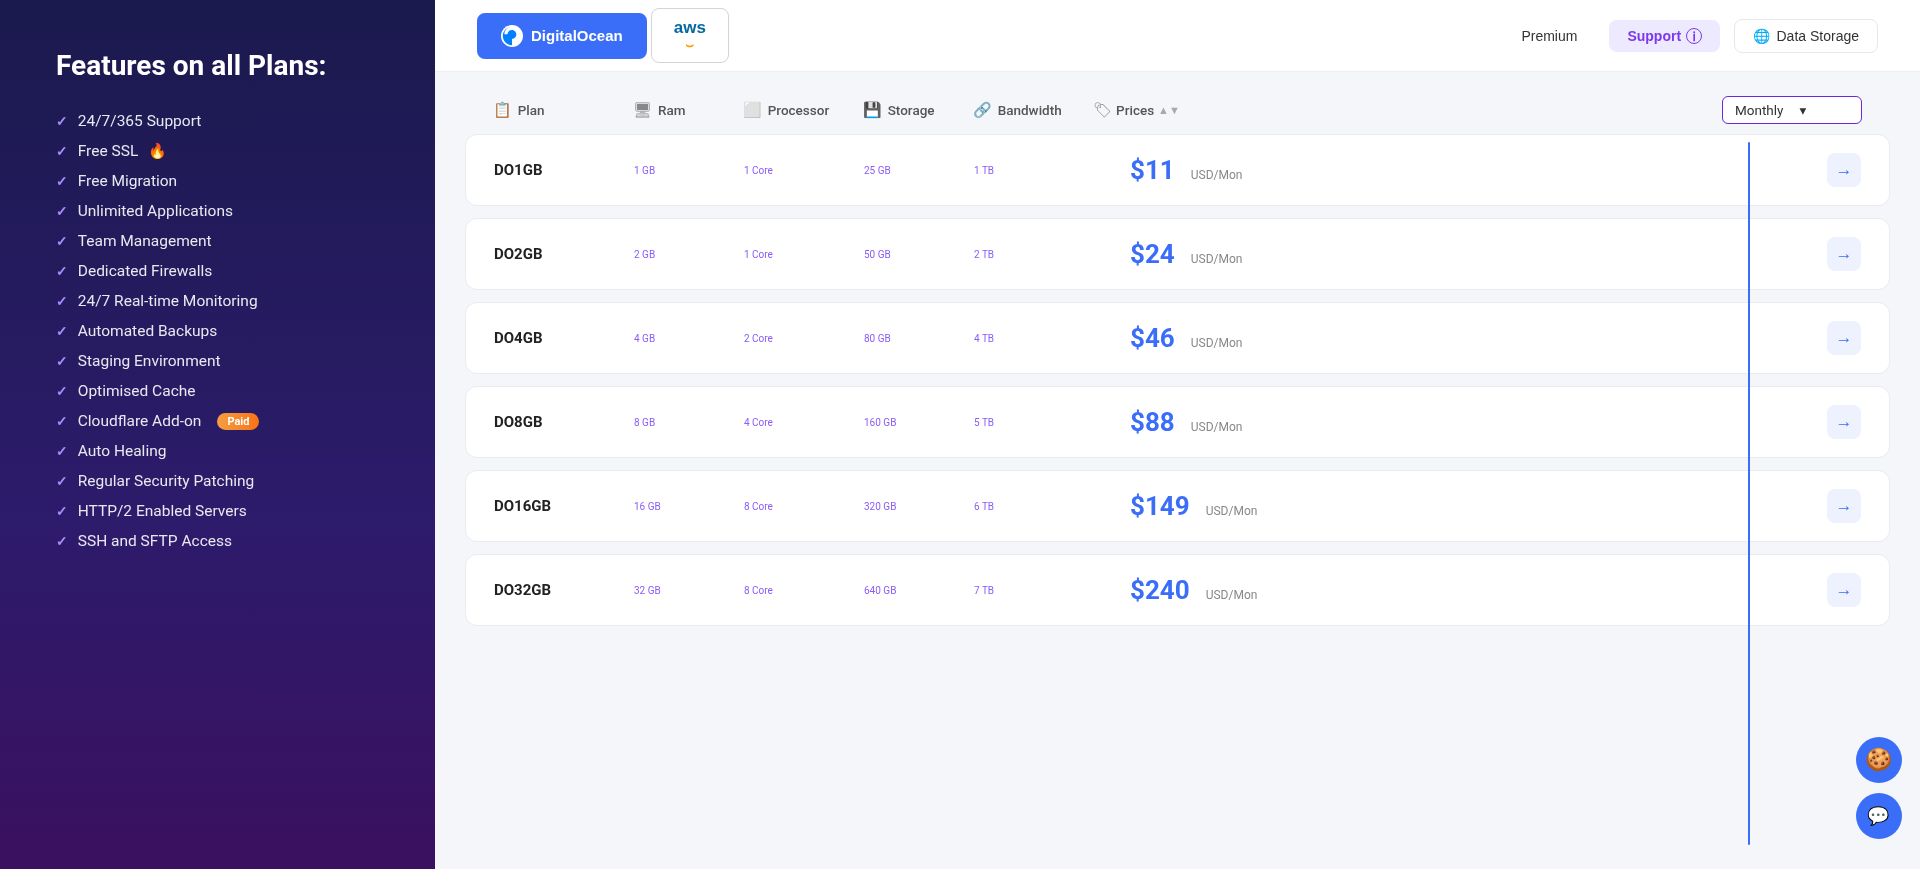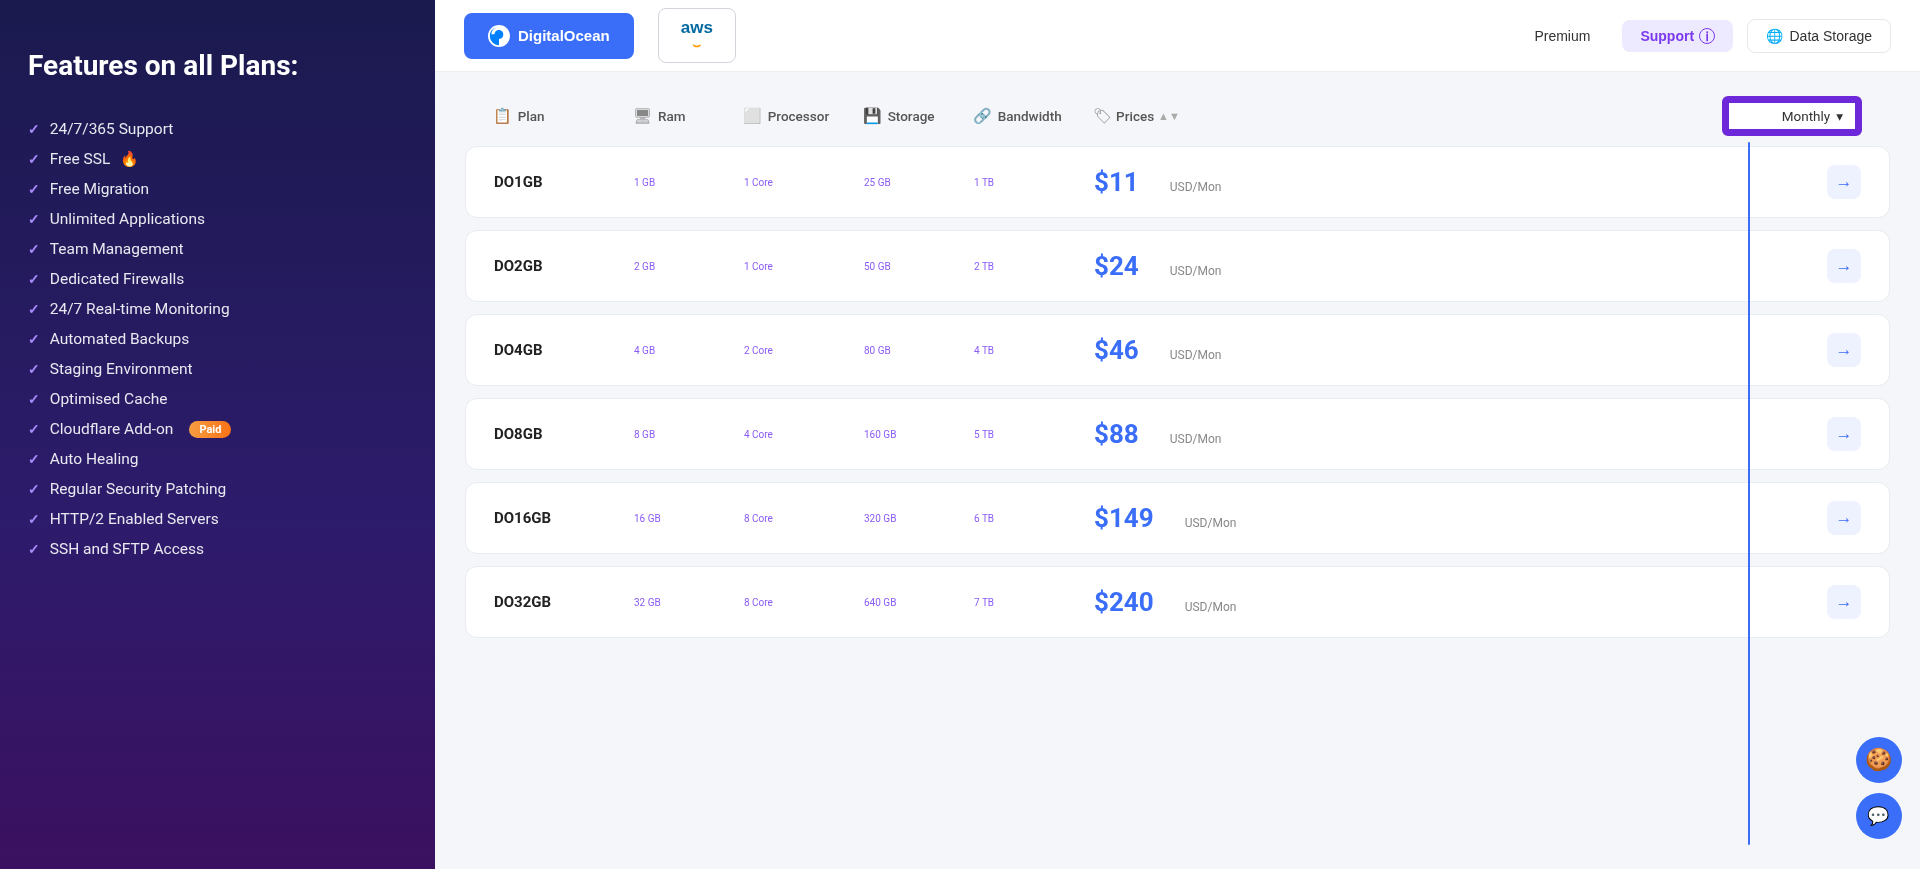--- a/index.html
+++ b/index.html
@@ -10,24 +10,24 @@
       height: 869px;
       overflow: hidden;
     }
 
     
     .sidebar {
       width: 435px;
       min-width: 435px;
       background: linear-gradient(180deg, #1a1a4e 0%, #2d1b6b 60%, #3b1060 100%);
       color: #fff;
-      padding: 48px 28px;
+      padding: 48px 56px;
       display: flex;
       flex-direction: column;
-      gap: 8px;
+      gap: 0;
     }
     .sidebar-title {
       font-size: 28px;
       font-weight: 700;
       color: #fff;
       margin-bottom: 28px;
       line-height: 1.3;
     }
     .feature-list {
       display: flex;
@@ -65,23 +65,23 @@
       display: flex;
       flex-direction: column;
       overflow: hidden;
     }
 
     
     .topnav {
       background: #fff;
       display: flex;
       align-items: center;
-      padding: 0 29px;
+      padding: 0 42px;
       height: 72px;
-      gap: 24px;
+      gap: 4px;
       border-bottom: 1px solid #eee;
     }
     .provider-btn {
       display: flex;
       align-items: center;
       gap: 8px;
       padding: 10px 22px;
       border-radius: 8px;
       border: 2px solid transparent;
       cursor: pointer;
@@ -165,30 +165,29 @@
       align-items: center;
       gap: 4px;
     }
     .sort-icon {
       font-size: 11px;
       color: #aaa;
     }
     .monthly-dropdown {
       display: flex;
       align-items: center;
-      gap: 6px;
-      border: 7px solid #6d28d9;
+      gap: 16px;
+      border: 1px solid #6d28d9;
       border-radius: 6px;
       padding: 5px 12px;
       font-size: 13.5px;
       color: #333;
       cursor: pointer;
       background: #fff;
       margin-left: auto;
-      justify-content: flex-end;
     }
 
     
     .plan-row {
       background: #fff;
       border-radius: 12px;
       border: 1px solid #e9ecef;
       margin-bottom: 12px;
       display: grid;
       grid-template-columns: 140px 110px 120px 110px 120px 1fr 60px;
@@ -215,21 +214,22 @@
     .plan-price-unit {
       font-size: 12px;
       color: #888;
       margin-left: 2px;
       font-weight: 400;
       padding-left: 12px;
     }
     .plan-price-cell {
       display: flex;
       align-items: baseline;
-      gap: 17px;
+      gap: 2px;
+      margin-left: 36px;
     }
     .arrow-btn {
       width: 34px;
       height: 34px;
       border-radius: 8px;
       border: none;
       background: #eef2ff;
       color: #3b6ef8;
       font-size: 17px;
       display: flex;

